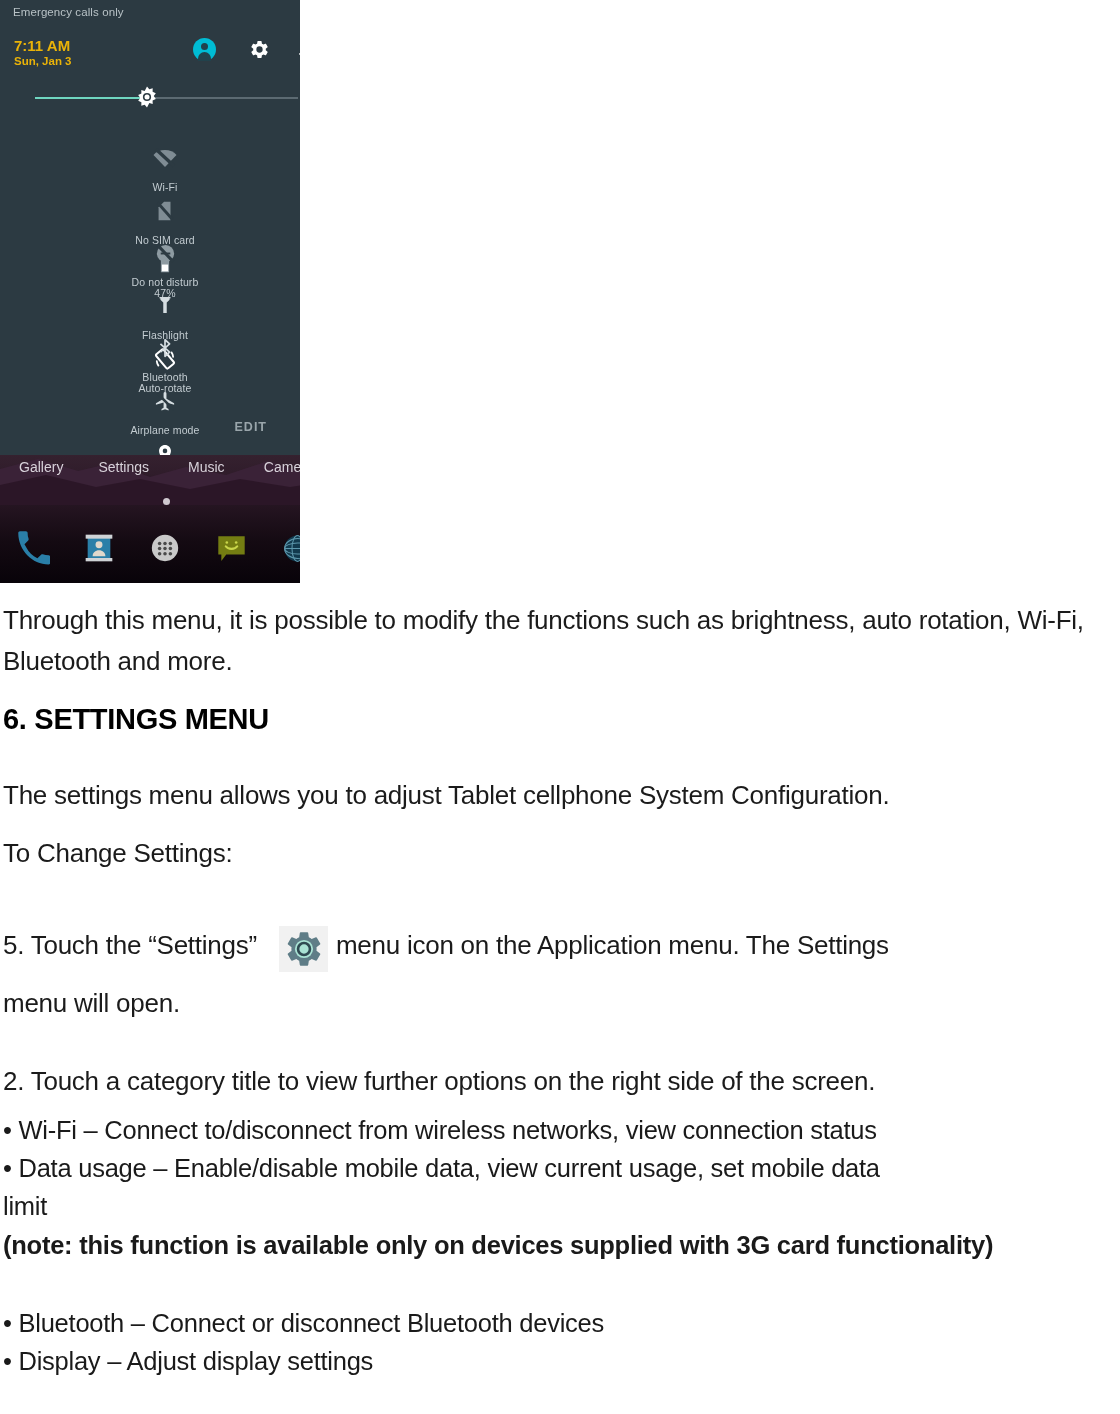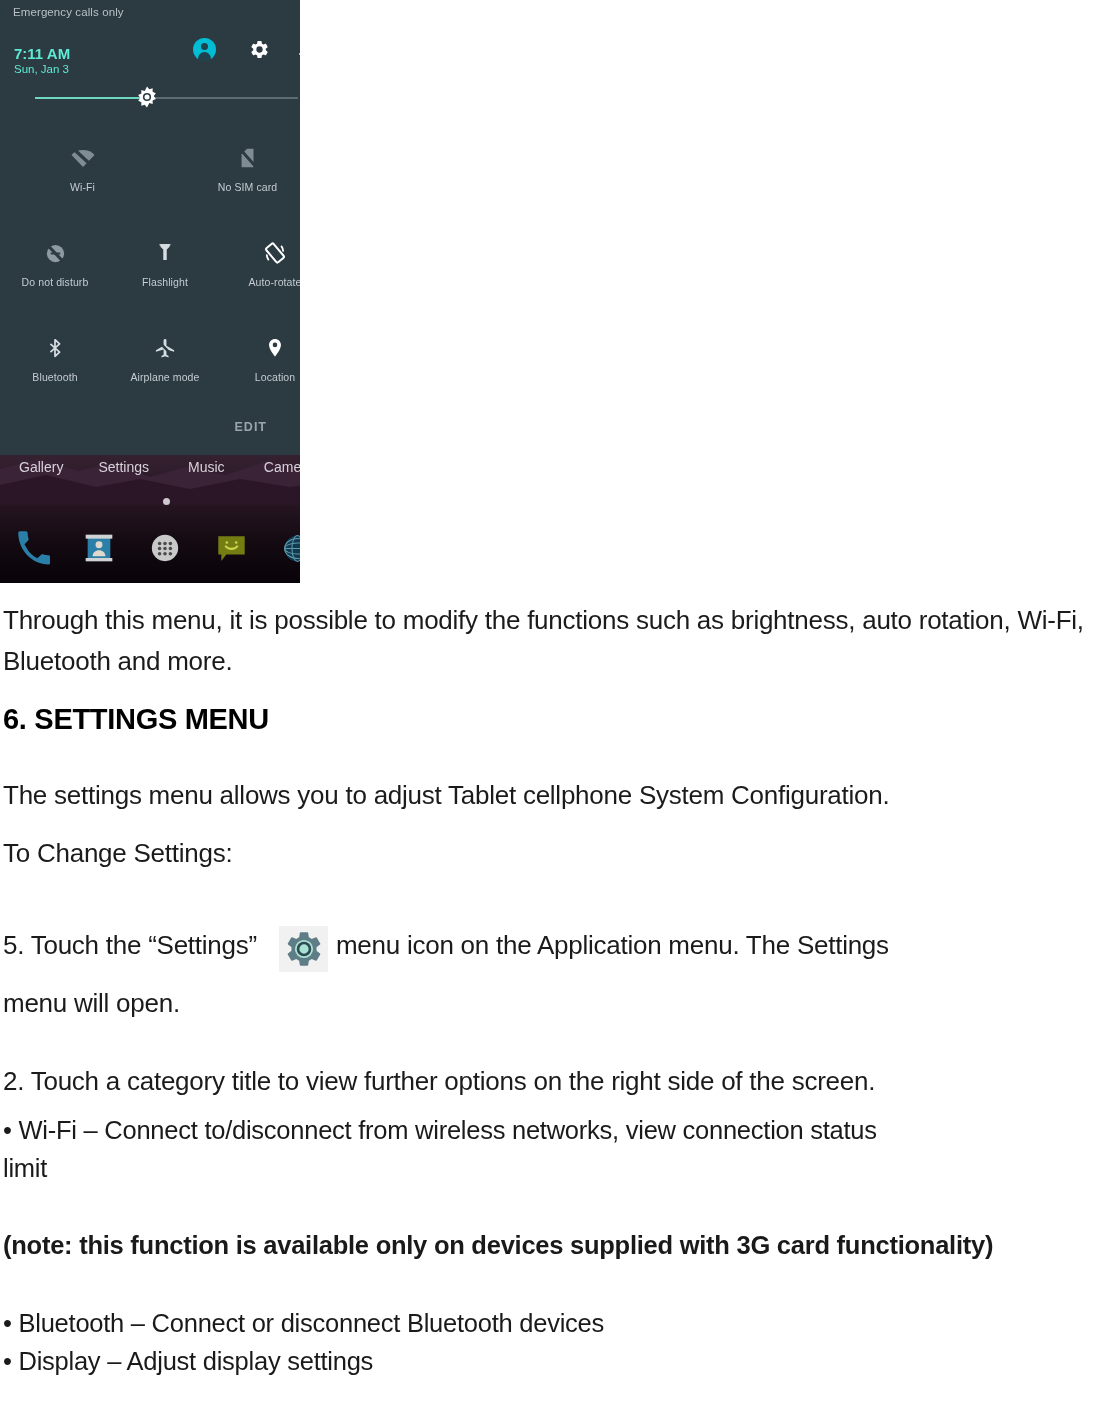--- a/index.html
+++ b/index.html
@@ -39,29 +39,28 @@
     top: 6px;
     font-size: 11.5px;
     color: #b8c2c6;
     letter-spacing: .1px;
     font-family: "Liberation Sans", sans-serif;
   }
   .clock {
     position: absolute;
     left: 14px;
     top: 38px;
-    color: #5eead4;
+    color: #eab308;
     font-size: 15px;
     font-weight: bold;
     line-height: 16px;
-    margin-top: 8px;
   }
   .clock .date {
     font-size: 11.5px;
-    font-weight: normal;
+    font-weight: bold;
     line-height: 14px;
   }
   .hdr-icons {
     position: absolute;
     top: 38px;
     left: 193px;
     width: 120px;
     height: 26px;
   }
   .avatar-ic {
@@ -129,20 +128,21 @@
   
   .tiles {
     position: absolute;
     left: 0;
     top: 140px;
     width: 330px;
   }
   .trow {
     display: flex;
     height: 95px;
+    flex-direction: column;
   }
   .tile {
     flex: 1;
     text-align: center;
     position: relative;
   }
   .tile .tic {
     height: 36px;
     display: flex;
     align-items: center;
@@ -326,20 +326,30 @@
         <div class="tlabel">Wi-Fi</div>
       </div>
       <div class="tile">
         <div class="tic">
           <svg viewBox="0 0 24 24" width="22" height="22">
             <path fill="#8e9ba2" d="M18 2h-7L5 8v14h13V2z" opacity=".85"></path>
             <line x1="4" y1="3" x2="20" y2="21" stroke="#2c3a42" stroke-width="3.2"></line>
           </svg>
         </div>
         <div class="tlabel">No SIM card</div>
+      </div>
+      <div class="tile">
+        <div class="tic">
+          <svg viewBox="0 0 24 24" width="22" height="22">
+            <rect x="9" y="3" width="6" height="2" fill="#8e9ba2"></rect>
+            <rect x="7.5" y="5" width="9" height="16" fill="#8e9ba2"></rect>
+            <rect x="8.6" y="12.6" width="6.8" height="7.4" fill="#ffffff"></rect>
+          </svg>
+        </div>
+        <div class="tlabel">47%</div>
       </div>
     </div>
 
     <div class="trow">
       <div class="tile">
         <div class="tic">
           <svg viewBox="0 0 24 24" width="23" height="23">
             <circle cx="12" cy="12" r="9" fill="#8e9ba2"></circle>
             <rect x="7" y="11" width="10" height="2" fill="#2c3a42"></rect>
             <line x1="4" y1="3.5" x2="20" y2="20.5" stroke="#2c3a42" stroke-width="3.2"></line>
@@ -491,20 +501,21 @@
     </span><span>menu icon on the Application menu. The Settings</span>
   </div>
 
   <div class="p p5">menu will open.</div>
 
   <div class="p p6">2. Touch a category title to view further options on the right side of the screen.</div>
 
   <div class="bl bl-a">• Wi-Fi – Connect to/disconnect from wireless networks, view connection status</div>
 
   <div class="bl bl-b">
+    <div>• Data usage – Enable/disable mobile data, view current usage, set mobile data</div>
     <div>limit</div>
   </div>
 
   <div class="bl bl-note">(note: this function is available only on devices supplied with 3G card functionality)</div>
 
   <div class="bl bl-c">• Bluetooth – Connect or disconnect Bluetooth devices</div>
 
   <div class="bl bl-d">• Display – Adjust display settings</div>
 </div>
 

